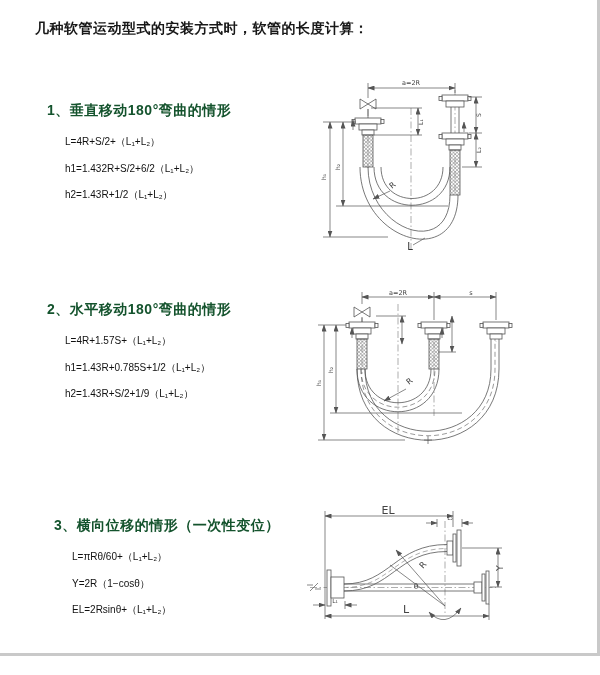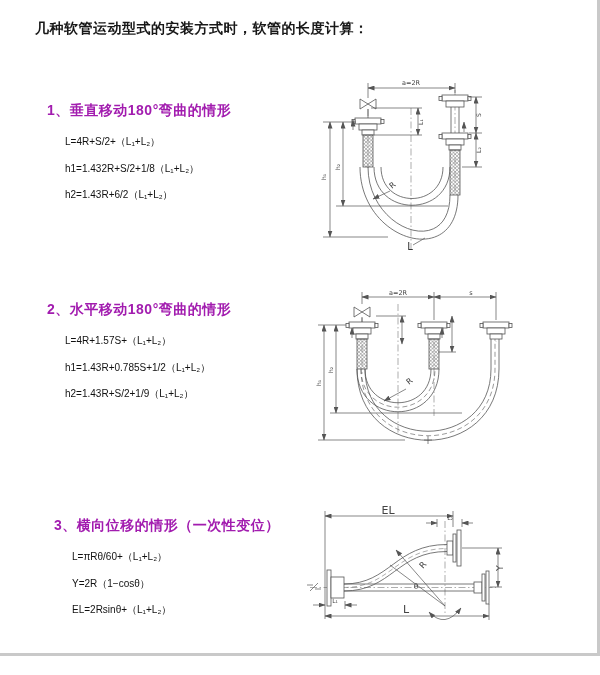--- a/index.html
+++ b/index.html
@@ -7,41 +7,41 @@
     position:relative;width:600px;height:656px;background:#fff;
     font-family:"Liberation Sans","DejaVu Sans",sans-serif;color:#1c1c1c;
     box-sizing:border-box;border-right:3px solid #c9c9c9;border-bottom:3px solid #c9c9c9;
     overflow:hidden;
   }
   .title{
     position:absolute;left:35px;top:20px;font-size:14px;font-weight:700;
     letter-spacing:.5px;color:#181818;
   }
   .section{position:absolute;left:47px;}
-  .heading{font-size:14px;font-weight:700;letter-spacing:.5px;margin:0 0 9px 0;color:#a21caf;}
+  .heading{font-size:14px;font-weight:700;letter-spacing:.5px;margin:0 0 9px 0;color:#14532d;}
   .formulas{margin-left:18px;font-size:10px;line-height:26.5px;color:#111;}
   .diagram{position:absolute;}
   svg text{font-family:"DejaVu Sans",sans-serif;fill:#444;}
   .dimtxt{font-size:6.5px;}
   .smtxt{font-size:6px;}
   .biglbl{font-size:10px;fill:#333;}
 </style>
 </head>
 <body>
 
 <div class="page">
 
   <div class="title">几种软管运动型式的安装方式时，软管的长度计算：</div>
 
   <div class="section" style="top:102px;">
     <div class="heading">1、垂直移动180°弯曲的情形</div>
     <div class="formulas">
       <div>L=4R+S/2+（L₁+L₂）</div>
-      <div>h1=1.432R+S/2+1/8（L₁+L₂）</div>
-      <div>h2=1.43R+6/2（L₁+L₂）</div>
+      <div>h1=1.432R+S/2+6/2（L₁+L₂）</div>
+      <div>h2=1.43R+1/2（L₁+L₂）</div>
     </div>
   </div>
 
   <div class="section" style="top:301px;">
     <div class="heading">2、水平移动180°弯曲的情形</div>
     <div class="formulas">
       <div>L=4R+1.57S+（L₁+L₂）</div>
       <div>h1=1.43R+0.785S+1/2（L₁+L₂）</div>
       <div>h2=1.43R+S/2+1/9（L₁+L₂）</div>
     </div>

